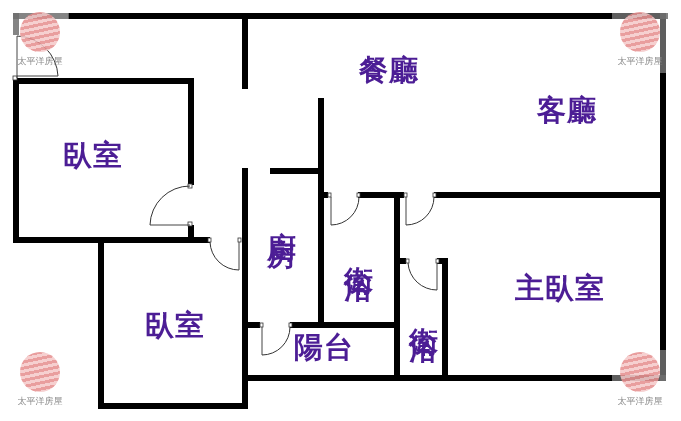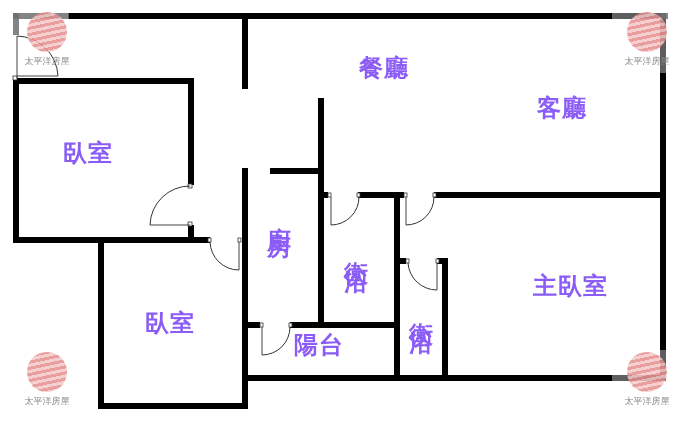--- a/index.html
+++ b/index.html
@@ -2,23 +2,23 @@
 <html><head>
   <meta charset="utf-8">
   <style>
     html, body { margin: 0; padding: 0; background: #ffffff; }
     body { width: 681px; height: 421px; position: relative; overflow: hidden; font-family: "DejaVu Sans", sans-serif; }
     #plan { position: absolute; left: 0; top: 0; width: 681px; height: 421px; }
     .wall { fill: #000000; }
     .door-jamb { fill: #ffffff; stroke: #333333; stroke-width: 0.8; }
     .door-leaf { stroke: #444444; stroke-width: 1; fill: none; }
     .door-arc { stroke: #333333; stroke-width: 1; fill: none; }
-    .room-label { position: absolute; font-family: "DejaVu Sans", sans-serif; font-weight: bold; color: #8b5cf6; font-size: 24px; line-height: 1; white-space: nowrap; letter-spacing: 1px; }
+    .room-label { position: absolute; font-family: "DejaVu Sans", sans-serif; font-weight: bold; color: #4c1d95; font-size: 29px; line-height: 1; white-space: nowrap; letter-spacing: 1px; }
     .room-label.vertical { writing-mode: vertical-rl; text-orientation: upright; letter-spacing: 6px; }
-    .wm { position: absolute; width: 60px; height: 70px; margin-left: 7px; }
+    .wm { position: absolute; width: 60px; height: 70px; }
     .wm .logo { position: absolute; left: 10px; top: 0; width: 40px; height: 40px; border-radius: 50%;
       background: repeating-linear-gradient(168deg, #f4c7c7 0px, #f4c7c7 3px, #e58d8d 3px, #e58d8d 6px);
       opacity: 0.85; }
     .wm .wm-text { position: absolute; left: 0; top: 43px; width: 60px; text-align: center; font-size: 9px; color: #8a8a8a; font-family: "DejaVu Sans", sans-serif; white-space: nowrap; }
     .wm-box { position: absolute; background: #6e6e6e; opacity: 0.85; }
   </style>
 </head>
 <body>
 
 <svg id="plan" viewBox="0 0 681 421" xmlns="http://www.w3.org/2000/svg">
@@ -111,21 +111,21 @@
 <div class="wm-box" style="left:660px;top:13px;width:6px;height:60px;"></div>
 <div class="wm-box" style="left:612px;top:375px;width:54px;height:6px;"></div>
 <div class="wm-box" style="left:660px;top:350px;width:6px;height:31px;"></div>
 
 <div class="room-label" style="left:63px;top:141px;">臥室</div>
 <div class="room-label" style="left:359px;top:56px;">餐廳</div>
 <div class="room-label" style="left:537px;top:96px;text-align:center;">客廳</div>
 <div class="room-label vertical" style="left:267px;top:208px;">廚房</div>
 <div class="room-label vertical" style="left:344px;top:243px;">衛浴</div>
 <div class="room-label vertical" style="left:409px;top:304px;">衛浴</div>
-<div class="room-label" style="left:533px;top:274px;">主臥室</div>
+<div class="room-label" style="left:515px;top:274px;">主臥室</div>
 <div class="room-label" style="left:145px;top:311px;">臥室</div>
 <div class="room-label" style="left:294px;top:333px;">陽台</div>
 
 <div class="wm" style="left:10px;top:12px;">
   <div class="logo"></div>
   <div class="wm-text">太平洋房屋</div>
 </div>
 <div class="wm" style="left:610px;top:12px;">
   <div class="logo"></div>
   <div class="wm-text">太平洋房屋</div>

